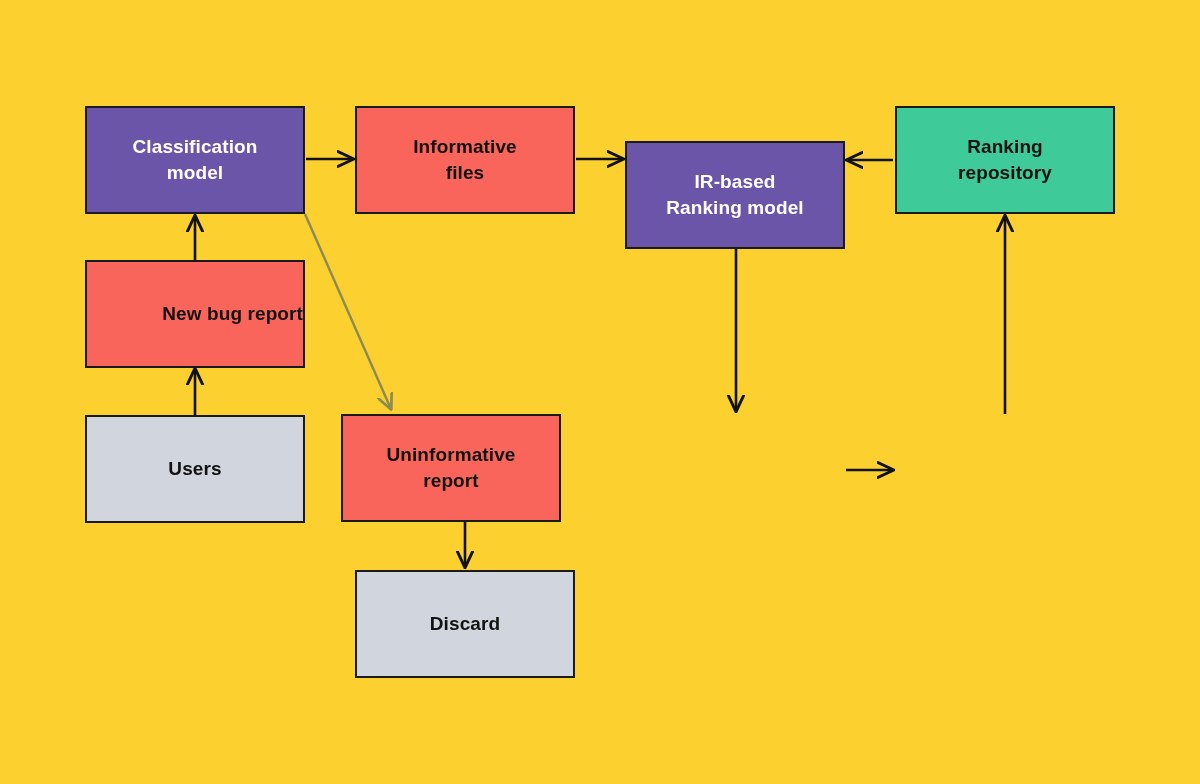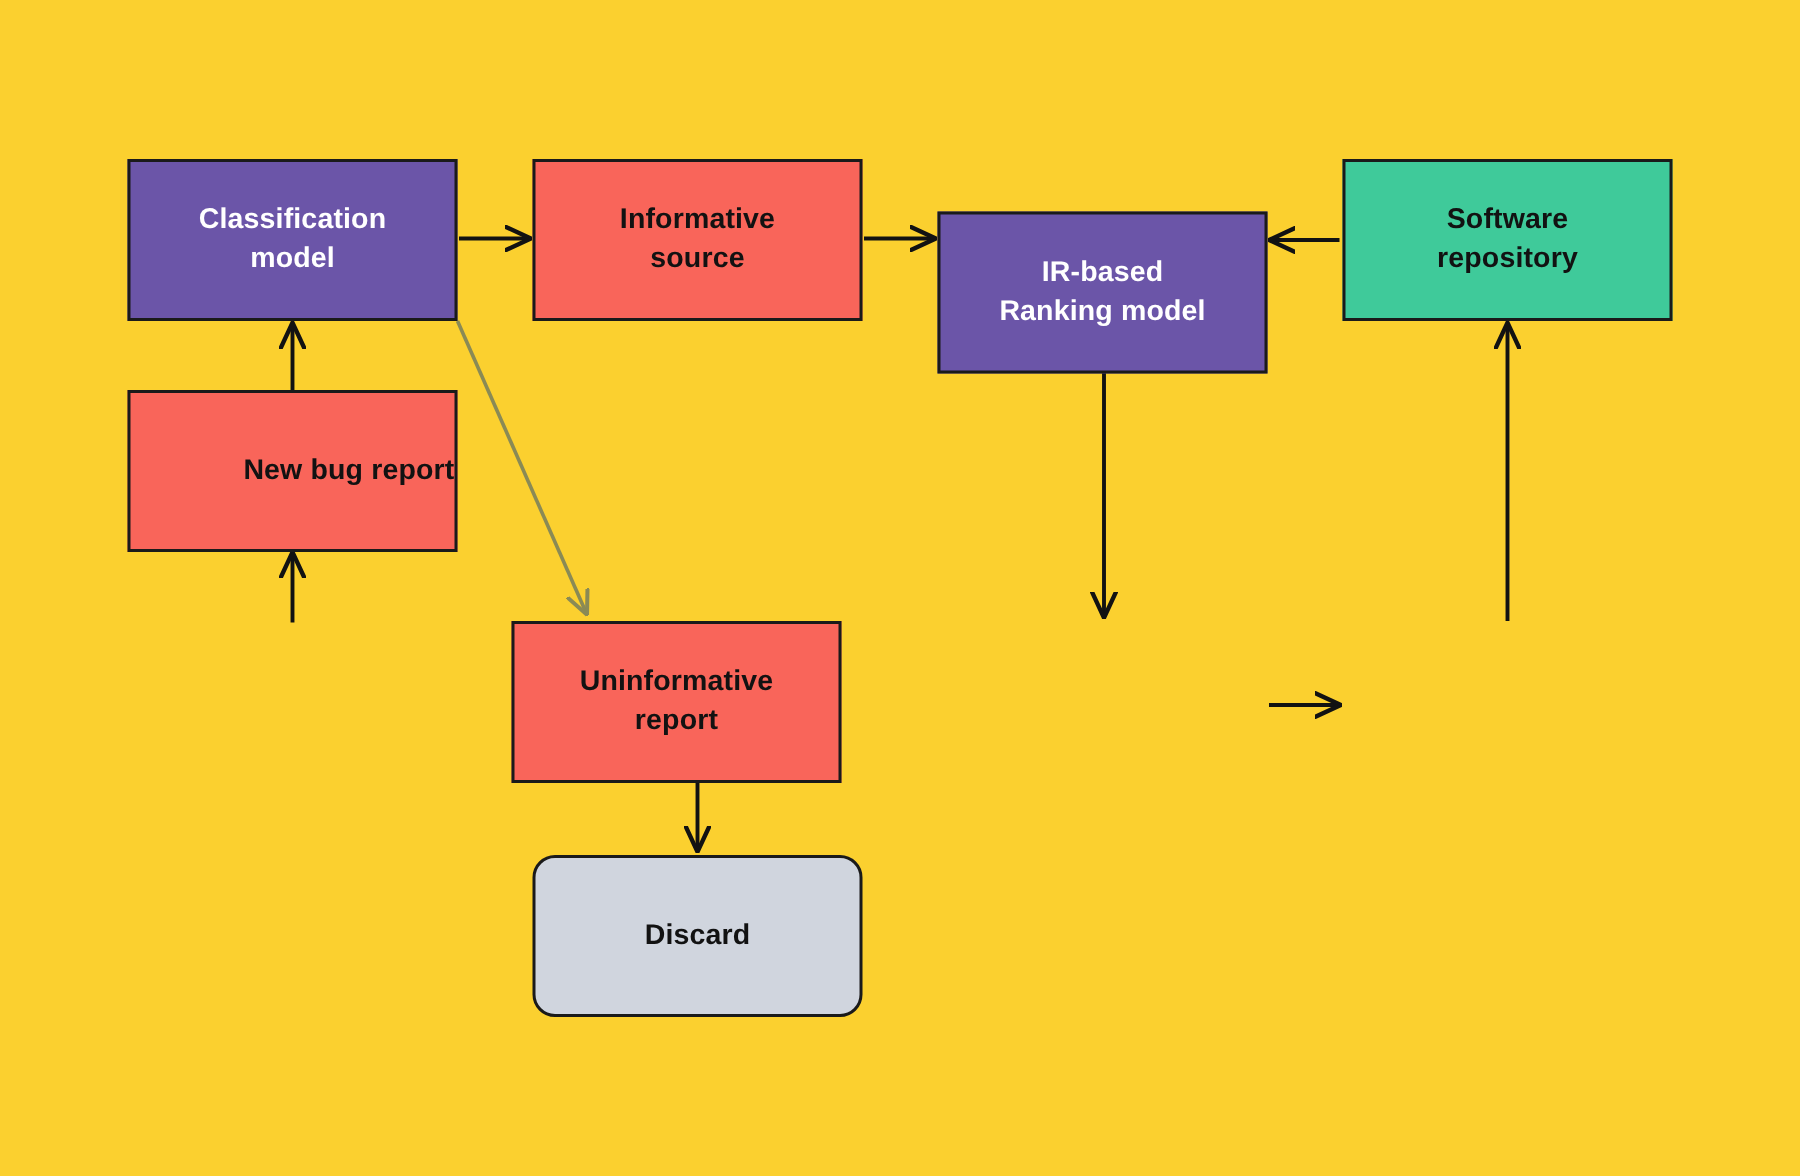--- a/index.html
+++ b/index.html
@@ -102,42 +102,45 @@
     </g>
   </svg>
 
   <div class="node node-purple" style="left:85px; top:106px; width:220px; height:108px;">
     <span>Classification
 model</span>
   </div>
 
   <div class="node node-red" style="left:355px; top:106px; width:220px; height:108px;">
     <span>Informative
-source</span>
+files</span>
   </div>
 
   <div class="node node-purple" style="left:625px; top:106px; width:220px; height:108px;margin-top:35px;">
     <span>IR-based
 Ranking model</span>
   </div>
 
   <div class="node node-green" style="left:895px; top:106px; width:220px; height:108px;">
-    <span>Software
+    <span>Ranking
 repository</span>
   </div>
 
   <div class="node node-red" style="left:85px; top:260px; width:220px; height:108px;justify-content:flex-end;">
     <span>New bug report</span>
   </div>
 
+  <div class="node node-gray" style="left:85px; top:415px; width:220px; height:108px;">
+    <span>Users</span>
+  </div>
 
   <div class="node node-red" style="left:341px; top:414px; width:220px; height:108px;">
     <span>Uninformative
 report</span>
   </div>
 
 
 
-  <div class="node node-gray" style="left:355px; top:570px; width:220px; height:108px;border-radius:15px;">
+  <div class="node node-gray" style="left:355px; top:570px; width:220px; height:108px;">
     <span>Discard</span>
   </div>
 
 </div>
 
 </body></html>

